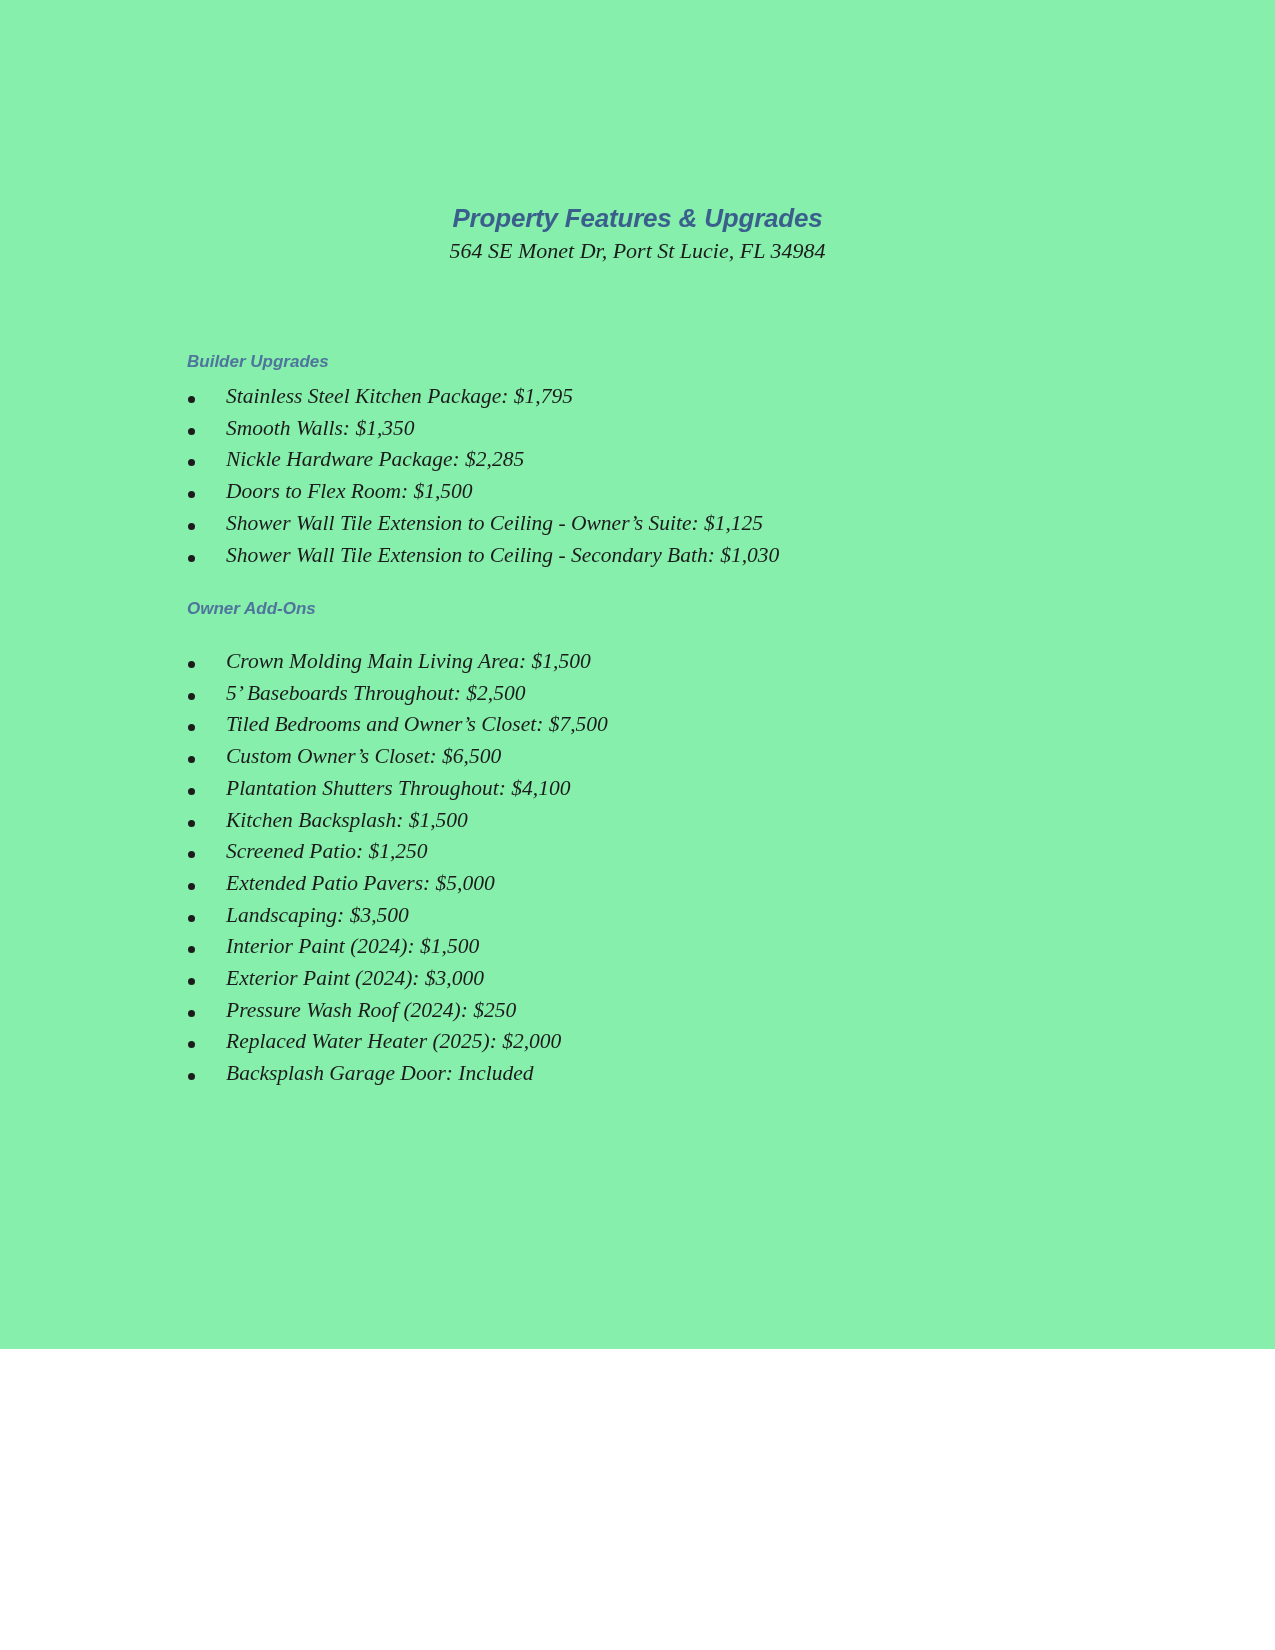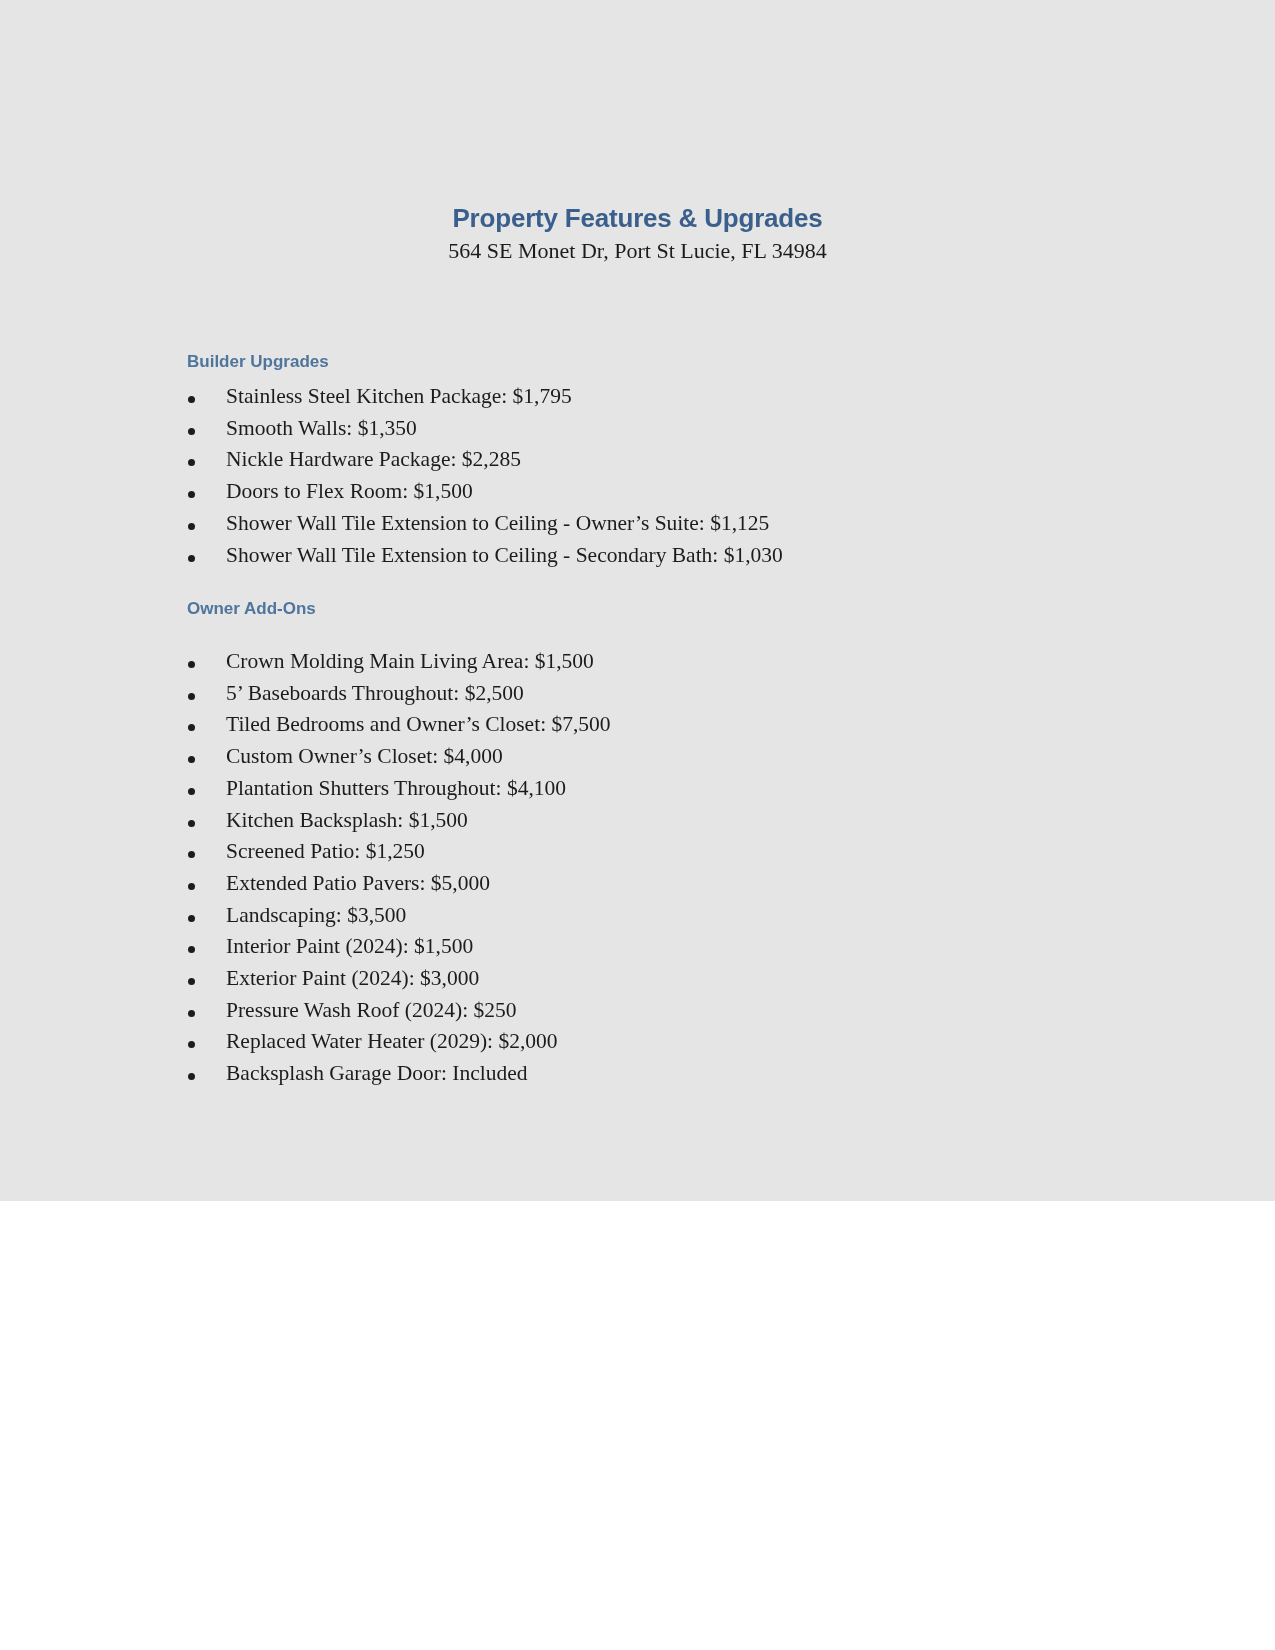--- a/index.html
+++ b/index.html
@@ -3,25 +3,26 @@
 <meta charset="utf-8">
 <style>
   html, body {
     margin: 0;
     padding: 0;
     background: #ffffff;
   }
   .page {
     position: relative;
     width: 1275px;
-    height: 1201px;
-    background: #e5e5e5;
+    height: 1349px;
+    background: #86efac;
     overflow: hidden;
     font-family: "Liberation Serif", serif;
     color: #1c1c1c;
+    font-style: italic;
   }
   .doc-title {
     position: absolute;
     left: 0;
     right: 0;
     top: 205px;
     margin: 0;
     text-align: center;
     font-family: "Liberation Sans", sans-serif;
     font-weight: 700;
@@ -99,26 +100,26 @@
     <li><span class="dot"></span><span>Shower Wall Tile Extension to Ceiling - Owner’s Suite: $1,125</span></li>
     <li><span class="dot"></span><span>Shower Wall Tile Extension to Ceiling - Secondary Bath: $1,030</span></li>
   </ul>
 
   <h2 class="section-heading pos-2">Owner Add-Ons</h2>
 
   <ul class="bullet-list pos-2">
     <li><span class="dot"></span><span>Crown Molding Main Living Area: $1,500</span></li>
     <li><span class="dot"></span><span>5’ Baseboards Throughout: $2,500</span></li>
     <li><span class="dot"></span><span>Tiled Bedrooms and Owner’s Closet: $7,500</span></li>
-    <li><span class="dot"></span><span>Custom Owner’s Closet: $4,000</span></li>
+    <li><span class="dot"></span><span>Custom Owner’s Closet: $6,500</span></li>
     <li><span class="dot"></span><span>Plantation Shutters Throughout: $4,100</span></li>
     <li><span class="dot"></span><span>Kitchen Backsplash: $1,500</span></li>
     <li><span class="dot"></span><span>Screened Patio: $1,250</span></li>
     <li><span class="dot"></span><span>Extended Patio Pavers: $5,000</span></li>
     <li><span class="dot"></span><span>Landscaping: $3,500</span></li>
     <li><span class="dot"></span><span>Interior Paint (2024): $1,500</span></li>
     <li><span class="dot"></span><span>Exterior Paint (2024): $3,000</span></li>
     <li><span class="dot"></span><span>Pressure Wash Roof (2024): $250</span></li>
-    <li><span class="dot"></span><span>Replaced Water Heater (2029): $2,000</span></li>
+    <li><span class="dot"></span><span>Replaced Water Heater (2025): $2,000</span></li>
     <li><span class="dot"></span><span>Backsplash Garage Door: Included</span></li>
   </ul>
 
 </div>
 
 </body></html>

